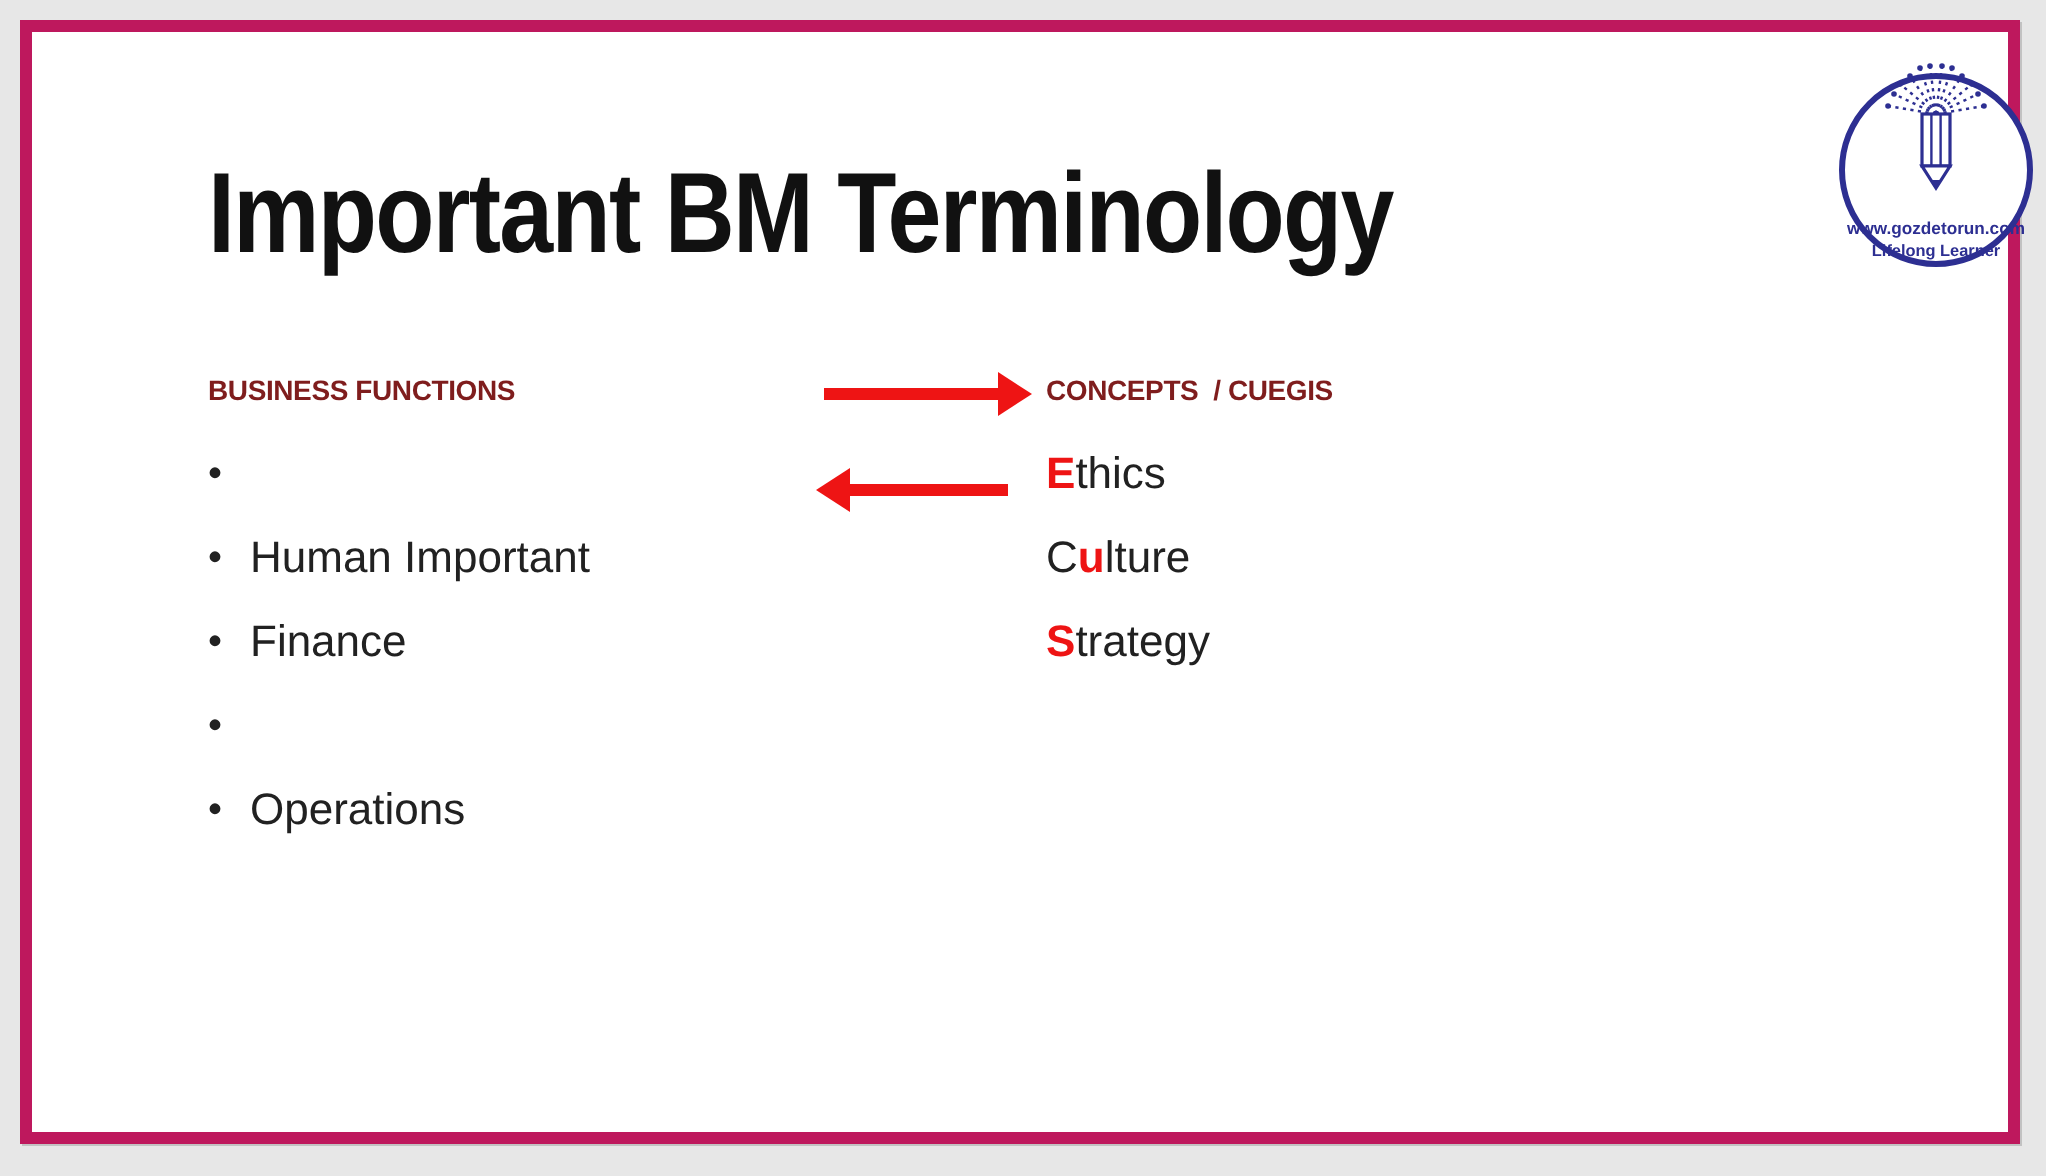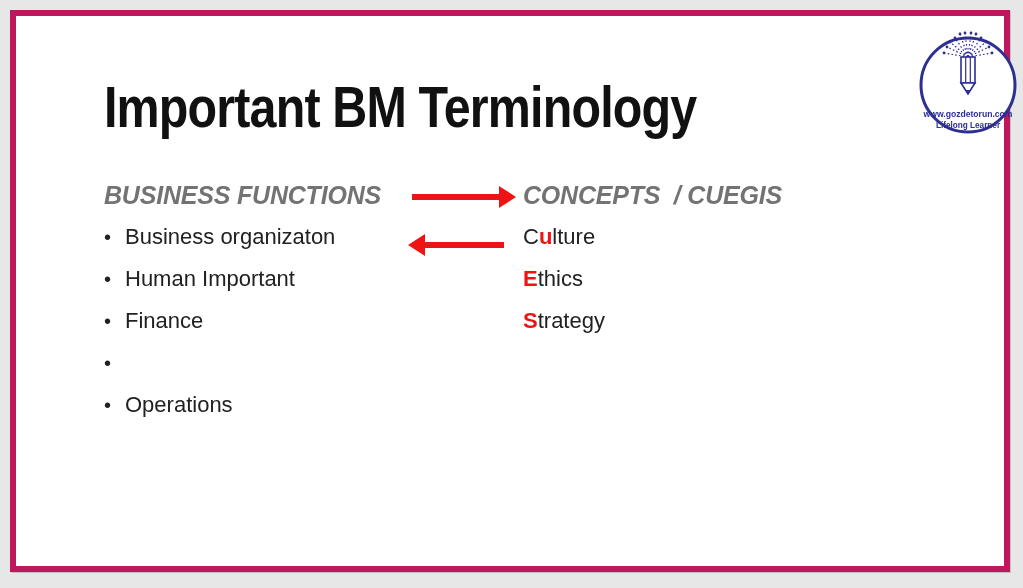--- a/index.html
+++ b/index.html
@@ -25,22 +25,22 @@
     transform: scaleX(0.85); transform-origin: 0 50%;
   }
   .col {
     position: absolute; top: 158px;
     font-size: 22px; color: #212121;
   }
   .col-left  { left: 88px;  width: 310px; }
   .col-right { left: 507px; width: 300px; }
   .row { height: 42px; display: flex; align-items: center; }
   .col-header {
-    font-weight: 700; font-size: 25px; color: #737373;
-    letter-spacing: -0.2px; white-space: pre; font-style: italic;
+    font-weight: 700; font-size: 14px; color: #7f1d1d;
+    letter-spacing: -0.2px; white-space: pre;
   }
   .bullet { width: 21px; font-size: 20px; color: #212121; }
   .red-letter { color: var(--accent_red, #ee1414); font-weight: 700; }
   .item-text { white-space: pre; }
 
   
   .arrow { position: absolute; display: flex; align-items: center; }
   .arrow-right { left: 396px; top: 170px; width: 104px; height: 22px; }
   .arrow-left  { left: 392px; top: 218px; width: 96px;  height: 22px; }
   .arrow .shaft { flex: 1; height: 6px; background: var(--accent_red, #ee1414); }
@@ -72,21 +72,20 @@
   <div class="slide">
 
     <div class="title">Important BM Terminology</div>
 
     <div class="col col-left">
       <div class="row">
         <span class="col-header">BUSINESS FUNCTIONS</span>
       </div>
       <div class="row">
         <span class="bullet">•</span>
-        <span class="item-text">Business organizaton</span>
       </div>
       <div class="row">
         <span class="bullet">•</span>
         <span class="item-text">Human Important</span>
       </div>
       <div class="row">
         <span class="bullet">•</span>
         <span class="item-text">Finance</span>
       </div>
       <div class="row">
@@ -105,24 +104,24 @@
     <div class="arrow arrow-left">
       <div class="head-left"></div>
       <div class="shaft"></div>
     </div>
 
     <div class="col col-right">
       <div class="row">
         <span class="col-header">CONCEPTS  / CUEGIS</span>
       </div>
       <div class="row">
-        <span class="item-text"><span>C</span><span class="red-letter">u</span><span>lture</span></span>
+        <span class="item-text"><span></span><span class="red-letter">E</span><span>thics</span></span>
       </div>
       <div class="row">
-        <span class="item-text"><span></span><span class="red-letter">E</span><span>thics</span></span>
+        <span class="item-text"><span>C</span><span class="red-letter">u</span><span>lture</span></span>
       </div>
       <div class="row">
         <span class="item-text"><span></span><span class="red-letter">S</span><span>trategy</span></span>
       </div>
     </div>
 
     <svg class="logo" width="118" height="112" viewBox="0 0 118 112">
       <circle cx="59" cy="55" r="47" fill="#ffffff" stroke="#2d2f92" stroke-width="3"></circle>
       <g stroke="#2d2f92" stroke-width="1.2" stroke-dasharray="1.6 2.2" fill="none">
         <line x1="59" y1="27" x2="35" y2="23"></line>

